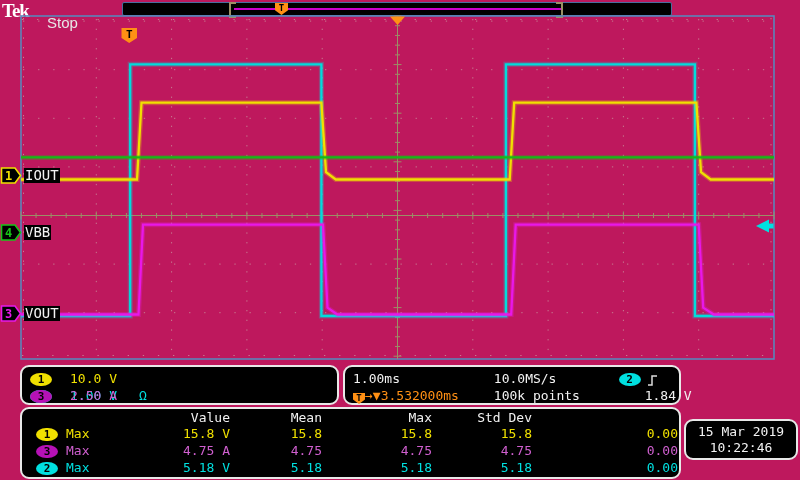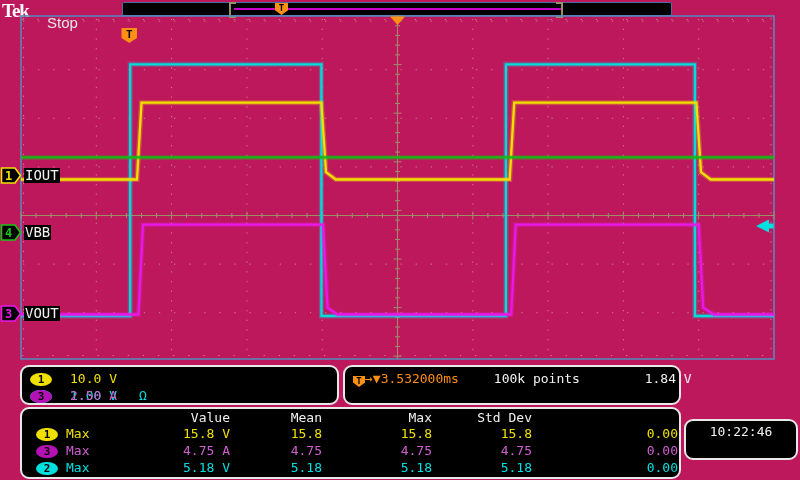--- a/index.html
+++ b/index.html
@@ -209,20 +209,27 @@
       <span class="set-cell c2"><span class="badge b2">2</span><span class="t-cyn">1.00 V</span><span class="t-cyn ohm">Ω</span></span>
     </div>
     <div class="set-row">
       <span class="set-cell c1"><span class="badge b3">3</span><span class="t-mag">2.50 A</span></span>
       <span class="set-cell c2"><span class="badge b4">4</span><span class="t-grn">10.0 V</span></span>
     </div>
   </div>
 
   <div class="abs box timebase">
     <div class="tb-row">
+      <span class="tb-c1 t-wht">1.00ms</span>
+      <span class="tb-c2 t-wht">10.0MS/s</span>
+      <span class="tb-c3"><span class="badge b2">2</span><svg class="slope" width="12" height="14" viewBox="0 0 12 14">
+            <path d="M1,12 H5 V3 H10" fill="none" stroke="#dcdcdc" stroke-width="1.5"></path>
+          </svg></span>
+    </div>
+    <div class="tb-row">
       <span class="tb-c1 t-org"><span class="tflag mini">T</span><span>→</span><span>▼</span><span>3.532000ms</span></span>
       <span class="tb-c2 t-wht">100k points</span>
       <span class="tb-c3 t-wht" style="padding-left:26px;">1.84 V</span>
     </div>
   </div>
 
   <div class="abs box meas">
     <div class="mrow hdr t-wht">
       <span class="mcell mlabel"></span>
       <span class="mcell">Value</span>
@@ -250,16 +257,17 @@
       <span class="mcell mlabel"><span class="badge b2">2</span><span>Max</span></span>
       <span class="mcell">5.18 V</span>
       <span class="mcell">5.18</span>
       <span class="mcell">5.18</span>
       <span class="mcell">5.18</span>
       <span class="mcell">0.00</span>
     </div>
   </div>
 
   <div class="abs box dt">
+    <div>15 Mar 2019</div>
     <div>10:22:46</div>
   </div>
 
 </div>
 
 </body></html>

